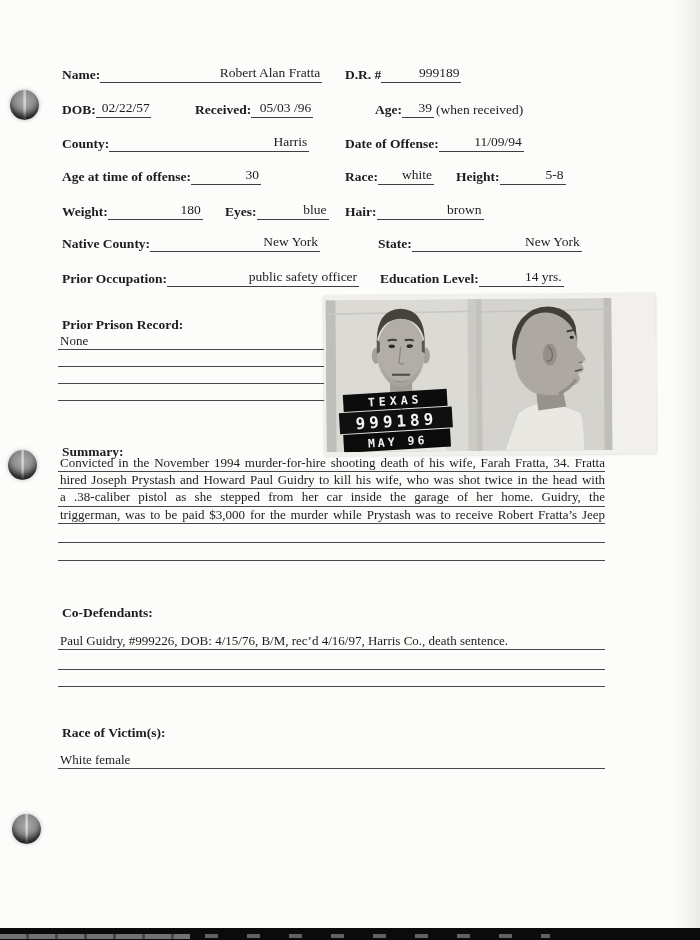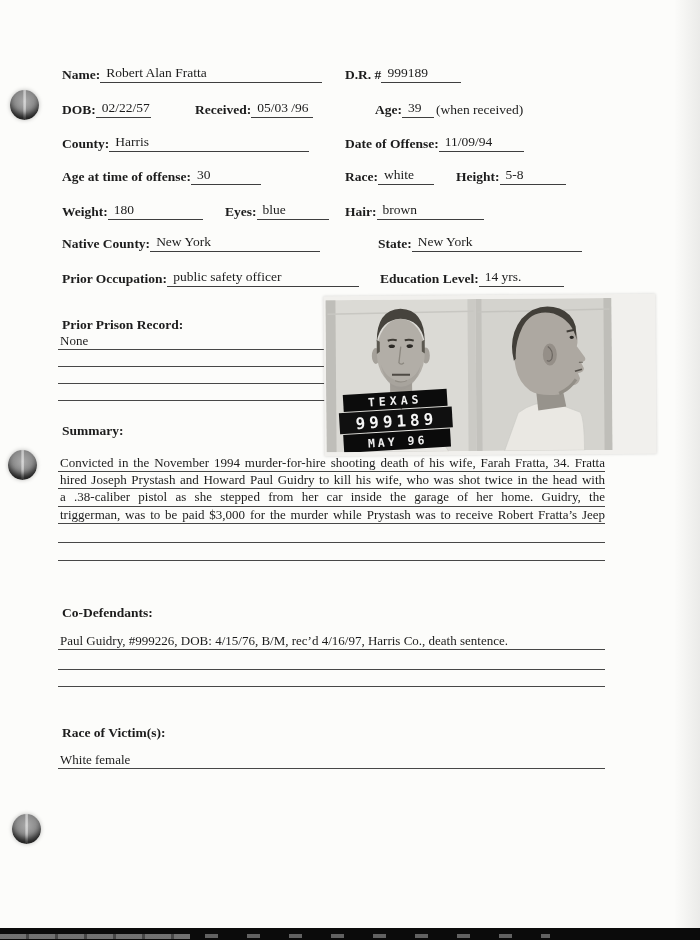--- a/index.html
+++ b/index.html
@@ -25,21 +25,21 @@
   .hole2 { left: 8px;  top: 450px; }
   .hole3 { left: 12px; top: 814px; }
   
   .row { position: absolute; left: 62px; height: 20px; font-size: 13.5px; white-space: nowrap; }
   .pair { position: absolute; top: 0; white-space: nowrap; }
   .lbl { font-weight: bold; }
   .val {
     display: inline-block; vertical-align: bottom;
     border-bottom: 1.5px solid #3e3e3e;
     padding: 0 2px 1px 6px; height: 18px; line-height: 16px;
-    overflow: hidden; white-space: nowrap;
+    overflow: hidden; white-space: nowrap; text-align: right;
   }
   .note { margin-left: 2px; }
   
   .section-label { position: absolute; left: 62px; font-weight: bold; font-size: 13.5px; }
   
   .lines { position: absolute; left: 58px; width: 547px; }
   .line {
     height: 17px; line-height: 15.5px; font-size: 13px;
     border-bottom: 1.5px solid #474747; overflow: hidden;
     padding-left: 2px;
@@ -212,21 +212,21 @@
           <path d="M241,33 L249,31.5" stroke="#403d37" stroke-width="2"></path>
           <ellipse cx="246" cy="39" rx="2.2" ry="1.6" fill="#2b2925"></ellipse>
           <path d="M253,64 L257,64" stroke="#6f6b64" stroke-width="1.2"></path>
           <path d="M249,73 L256,71" stroke="#55514b" stroke-width="1.5"></path>
           <path d="M233,95 Q244,90 250,81" stroke="#7a766e" stroke-width="3" opacity="0.5" fill="none"></path>
         </g>
       </svg>
     </div>
   </div>
 
-  <div class="section-label" style="top:423px">Summary:</div>
+  <div class="section-label" style="top:444px">Summary:</div>
   <div class="lines sum" style="top:455px">
     <div class="line j">Convicted in the November 1994 murder-for-hire shooting death of his wife, Farah Fratta, 34. Fratta</div>
     <div class="line j">hired Joseph Prystash and Howard Paul Guidry to kill his wife, who was shot twice in the head with</div>
     <div class="line j">a .38-caliber pistol as she stepped from her car inside the garage of her home. Guidry, the</div>
     <div class="line j">triggerman, was to be paid $3,000 for the murder while Prystash was to receive Robert Fratta’s Jeep</div>
     <div class="gap2"></div>
     <div class="line"></div>
     <div class="line"></div>
   </div>
 

